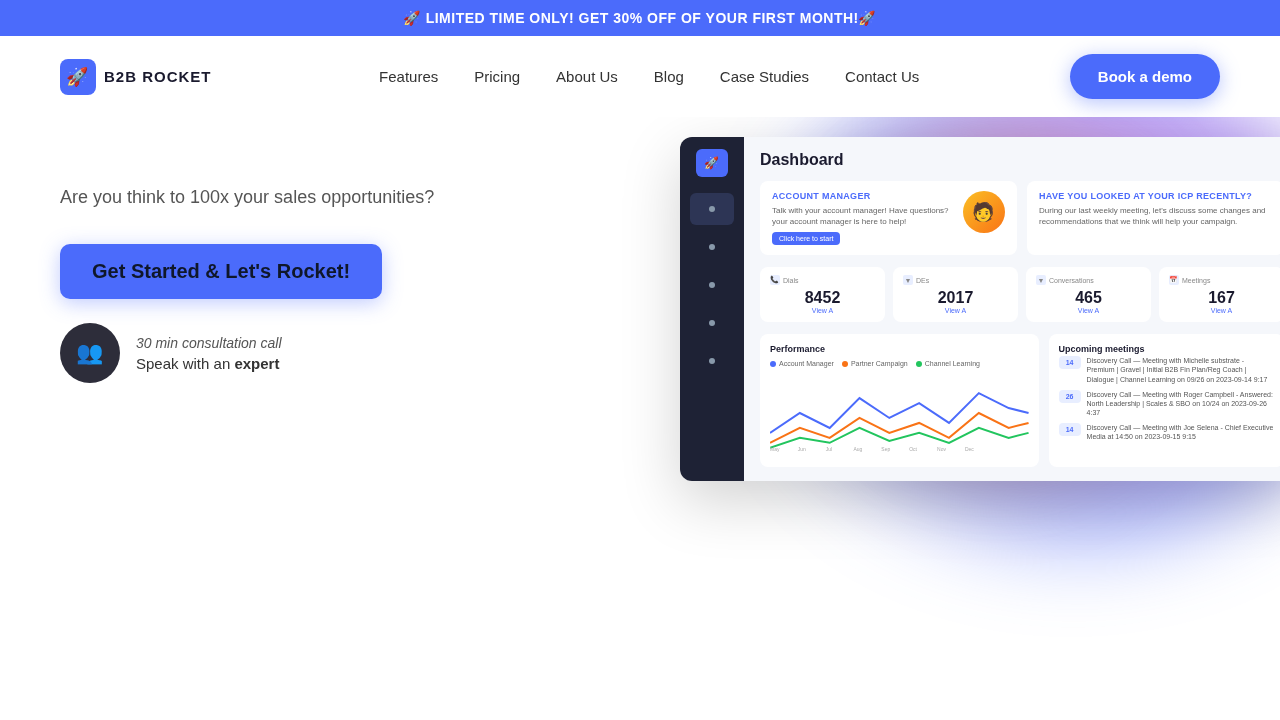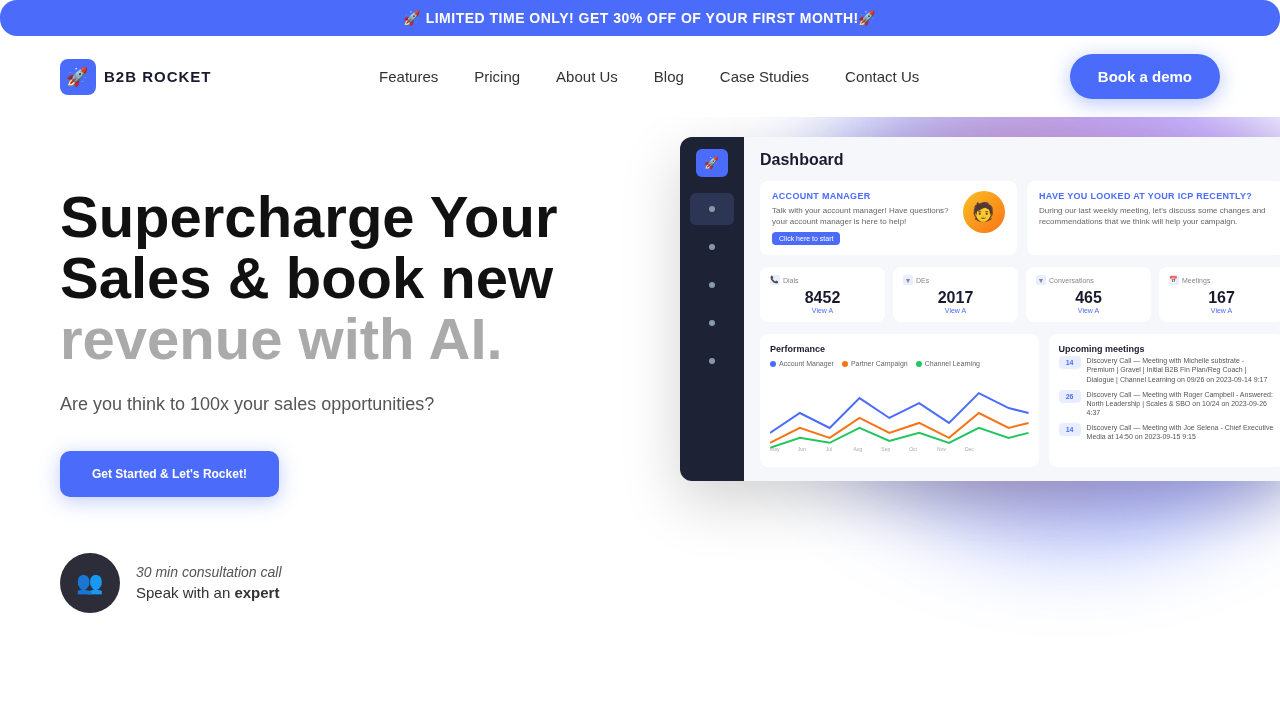--- a/index.html
+++ b/index.html
@@ -7,21 +7,20 @@
 
     
     .top-banner {
       background: #4B6BFB;
       color: #fff;
       text-align: center;
       padding: 10px 20px;
       font-size: 14px;
       font-weight: 600;
       letter-spacing: 0.5px;
-      border-radius: 17px;
     }
 
     
     .navbar {
       display: flex;
       align-items: center;
       justify-content: space-between;
       padding: 18px 60px;
       background: #fff;
       position: relative;
@@ -133,29 +132,29 @@
     .hero-title .bold-blue { color: #111; }
     .hero-title .light-text { color: #aaa; font-weight: 800; }
     .hero-subtitle {
       font-size: 18px;
       color: #555;
       margin-bottom: 36px;
       font-weight: 400;
     }
     .get-started-btn {
       background: #4B6BFB;
-      color: #ffffff;
+      color: #0f172a;
       border: none;
       border-radius: 10px;
       padding: 16px 32px;
-      font-size: 12px;
+      font-size: 20px;
       font-weight: 600;
       cursor: pointer;
       display: inline-block;
-      margin-bottom: 56px;
+      margin-bottom: 24px;
       box-shadow: 0 4px 20px rgba(75,107,251,0.35);
     }
     .consultation-row {
       display: flex;
       align-items: center;
       gap: 16px;
     }
     .consultation-avatar {
       width: 60px;
       height: 60px;
@@ -432,26 +431,20 @@
 </nav>
 
 <section class="hero">
 
   <div class="hero-bg">
     <div class="hero-bg-blob1"></div>
     <div class="hero-bg-blob2"></div>
   </div>
 
   <div class="hero-left">
-    <h1 class="hero-title">
-      <span>Supercharge Your<br></span>
-      <span class="bold-blue">Sales</span>
-      <span> &amp; book new<br></span>
-      <span class="light-text">revenue with AI.</span>
-    </h1>
     <p class="hero-subtitle">Are you think to 100x your sales opportunities?</p>
     <button class="get-started-btn">Get Started &amp; Let's Rocket!</button>
     <div class="consultation-row">
       <div class="consultation-avatar">👥</div>
       <div class="consultation-text">
         <span class="consultation-label">30 min consultation call</span>
         <a href="#" class="consultation-link">
           Speak with an <span>expert</span>
         </a>
       </div>

